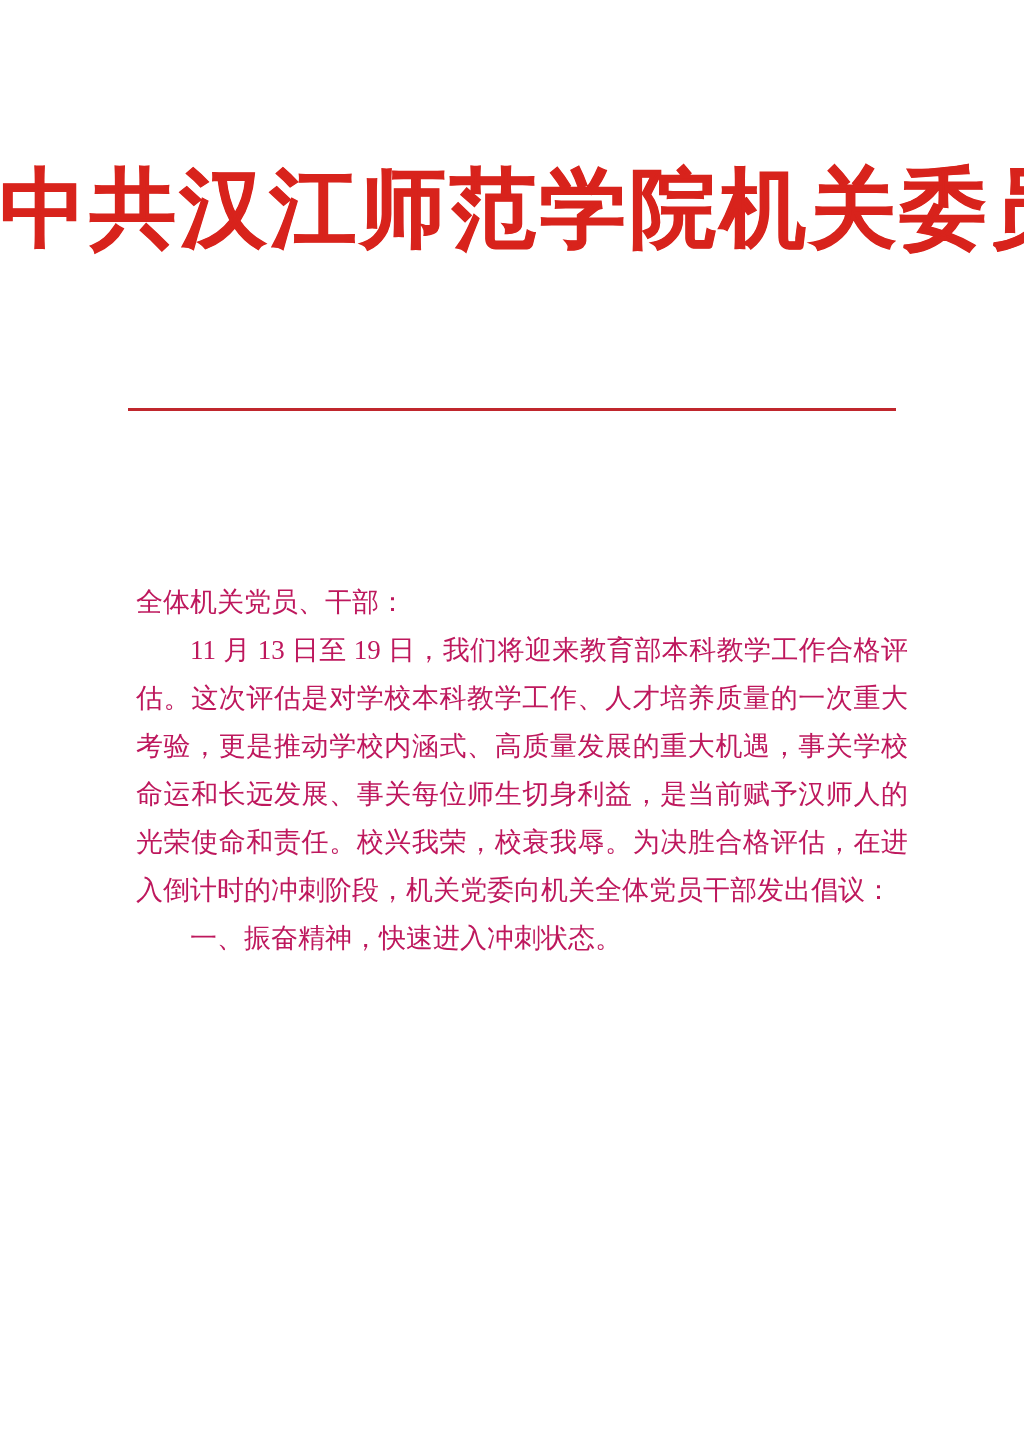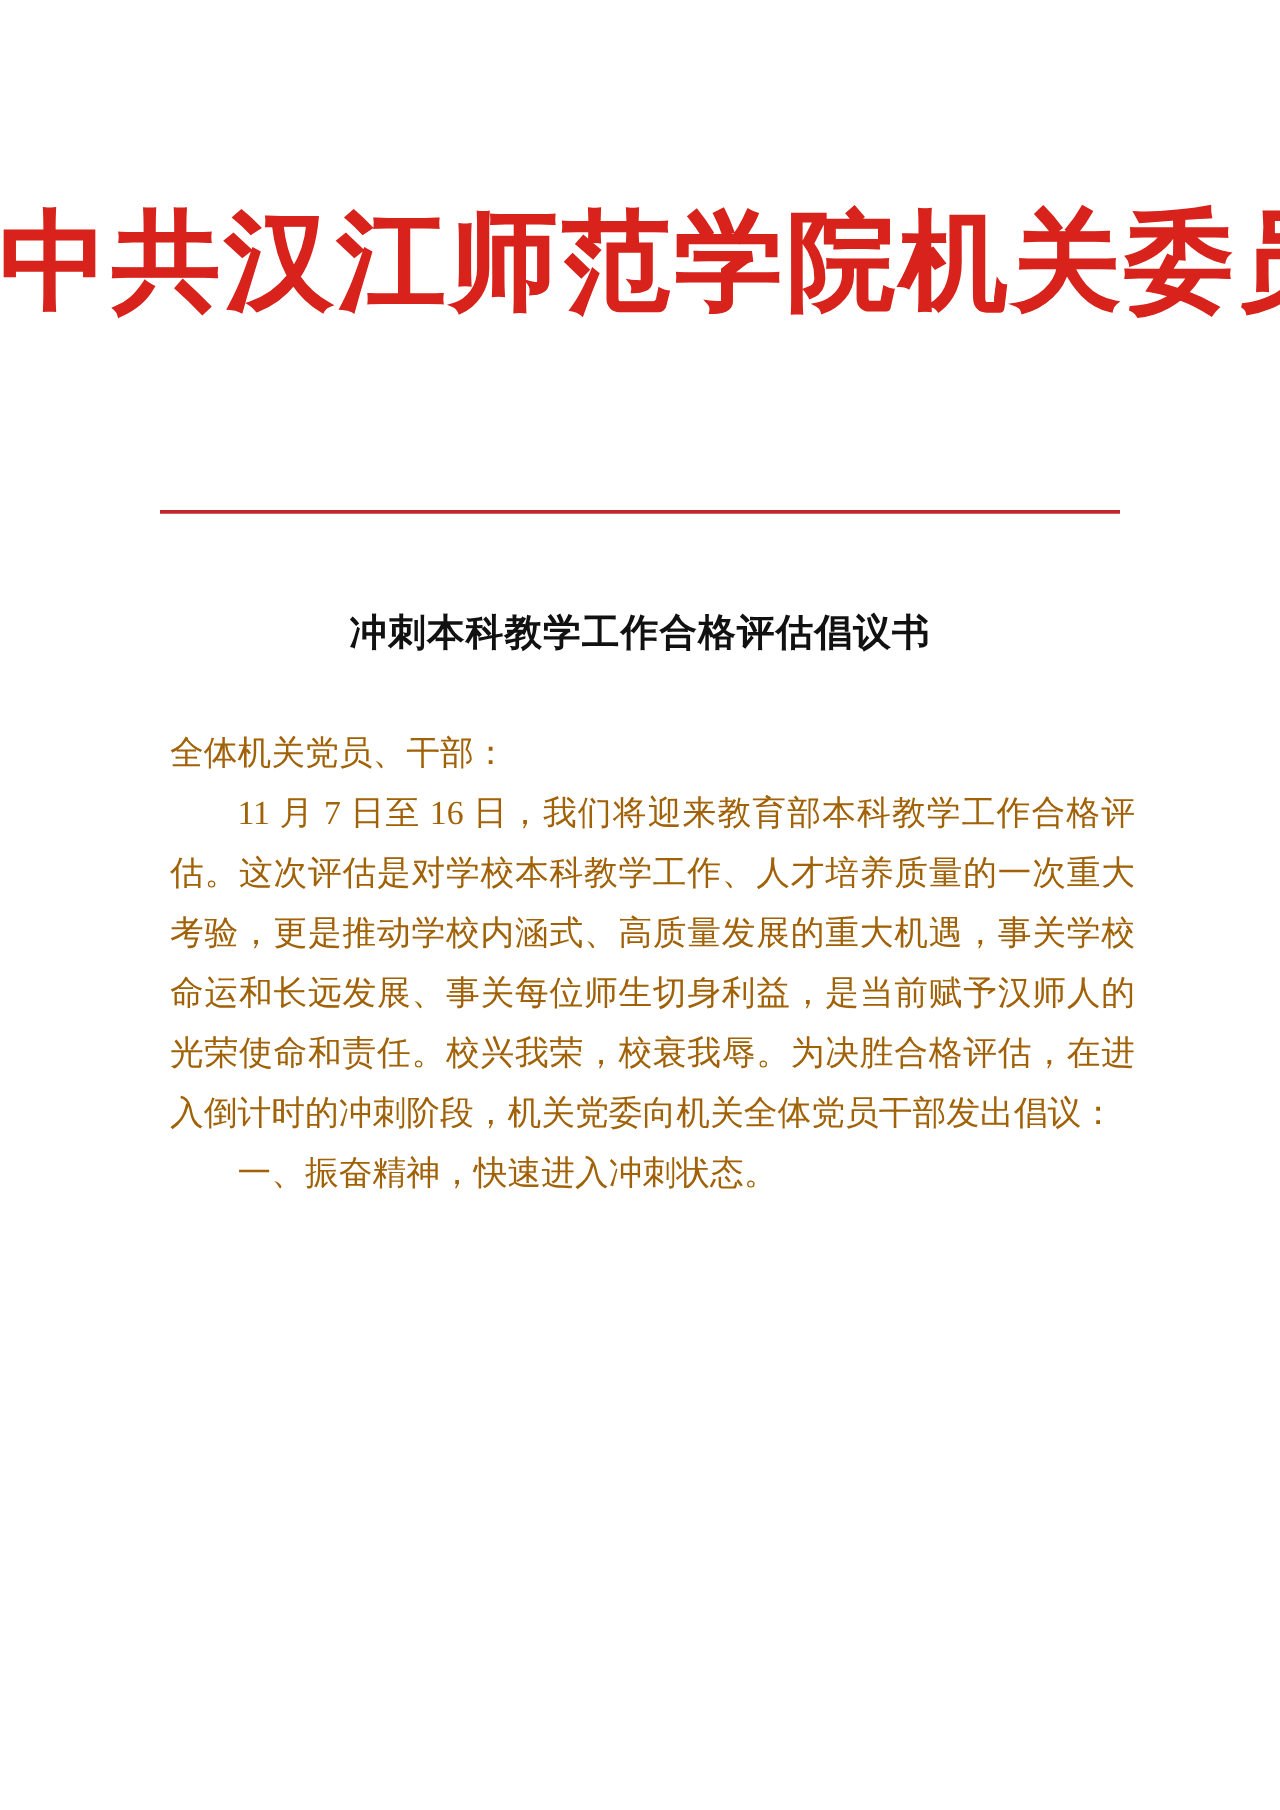--- a/index.html
+++ b/index.html
@@ -60,21 +60,21 @@
   }
 
   
   .body-text {
     position: absolute;
     top: 578px;
     left: 136px;
     width: 772px;
     font-size: 27px;
     line-height: 48px;
-    color: #a16207;
+    color: #be185d;
     text-align: justify;
     text-justify: inter-ideograph;
   }
   .p {
     margin: 0 0 0 0;
   }
   .indent {
     text-indent: 2em;
   }
   .bold {
@@ -88,27 +88,26 @@
 <body>
 
 <div class="page">
 
   <div class="masthead">
     <div class="masthead-title">中共汉江师范学院机关委员会</div>
   </div>
 
   <div class="red-rule"></div>
 
-  <div class="doc-title">冲刺本科教学工作合格评估倡议书</div>
 
   <div class="body-text">
 
     <p class="p">全体机关党员、干部：</p>
 
-    <p class="p indent">11 月 7 日至 16 日，我们将迎来教育部本科教学工作合格评估。这次评估是对学校本科教学工作、人才培养质量的一次重大考验，更是推动学校内涵式、高质量发展的重大机遇，事关学校命运和长远发展、事关每位师生切身利益，是当前赋予汉师人的光荣使命和责任。校兴我荣，校衰我辱。为决胜合格评估，在进入倒计时的冲刺阶段，机关党委向机关全体党员干部发出倡议：</p>
+    <p class="p indent">11 月 13 日至 19 日，我们将迎来教育部本科教学工作合格评估。这次评估是对学校本科教学工作、人才培养质量的一次重大考验，更是推动学校内涵式、高质量发展的重大机遇，事关学校命运和长远发展、事关每位师生切身利益，是当前赋予汉师人的光荣使命和责任。校兴我荣，校衰我辱。为决胜合格评估，在进入倒计时的冲刺阶段，机关党委向机关全体党员干部发出倡议：</p>
 
     <p class="p indent bold">一、振奋精神，快速进入冲刺状态。</p>
 
 
 
   </div>
 
 </div>
 
 </body></html>

